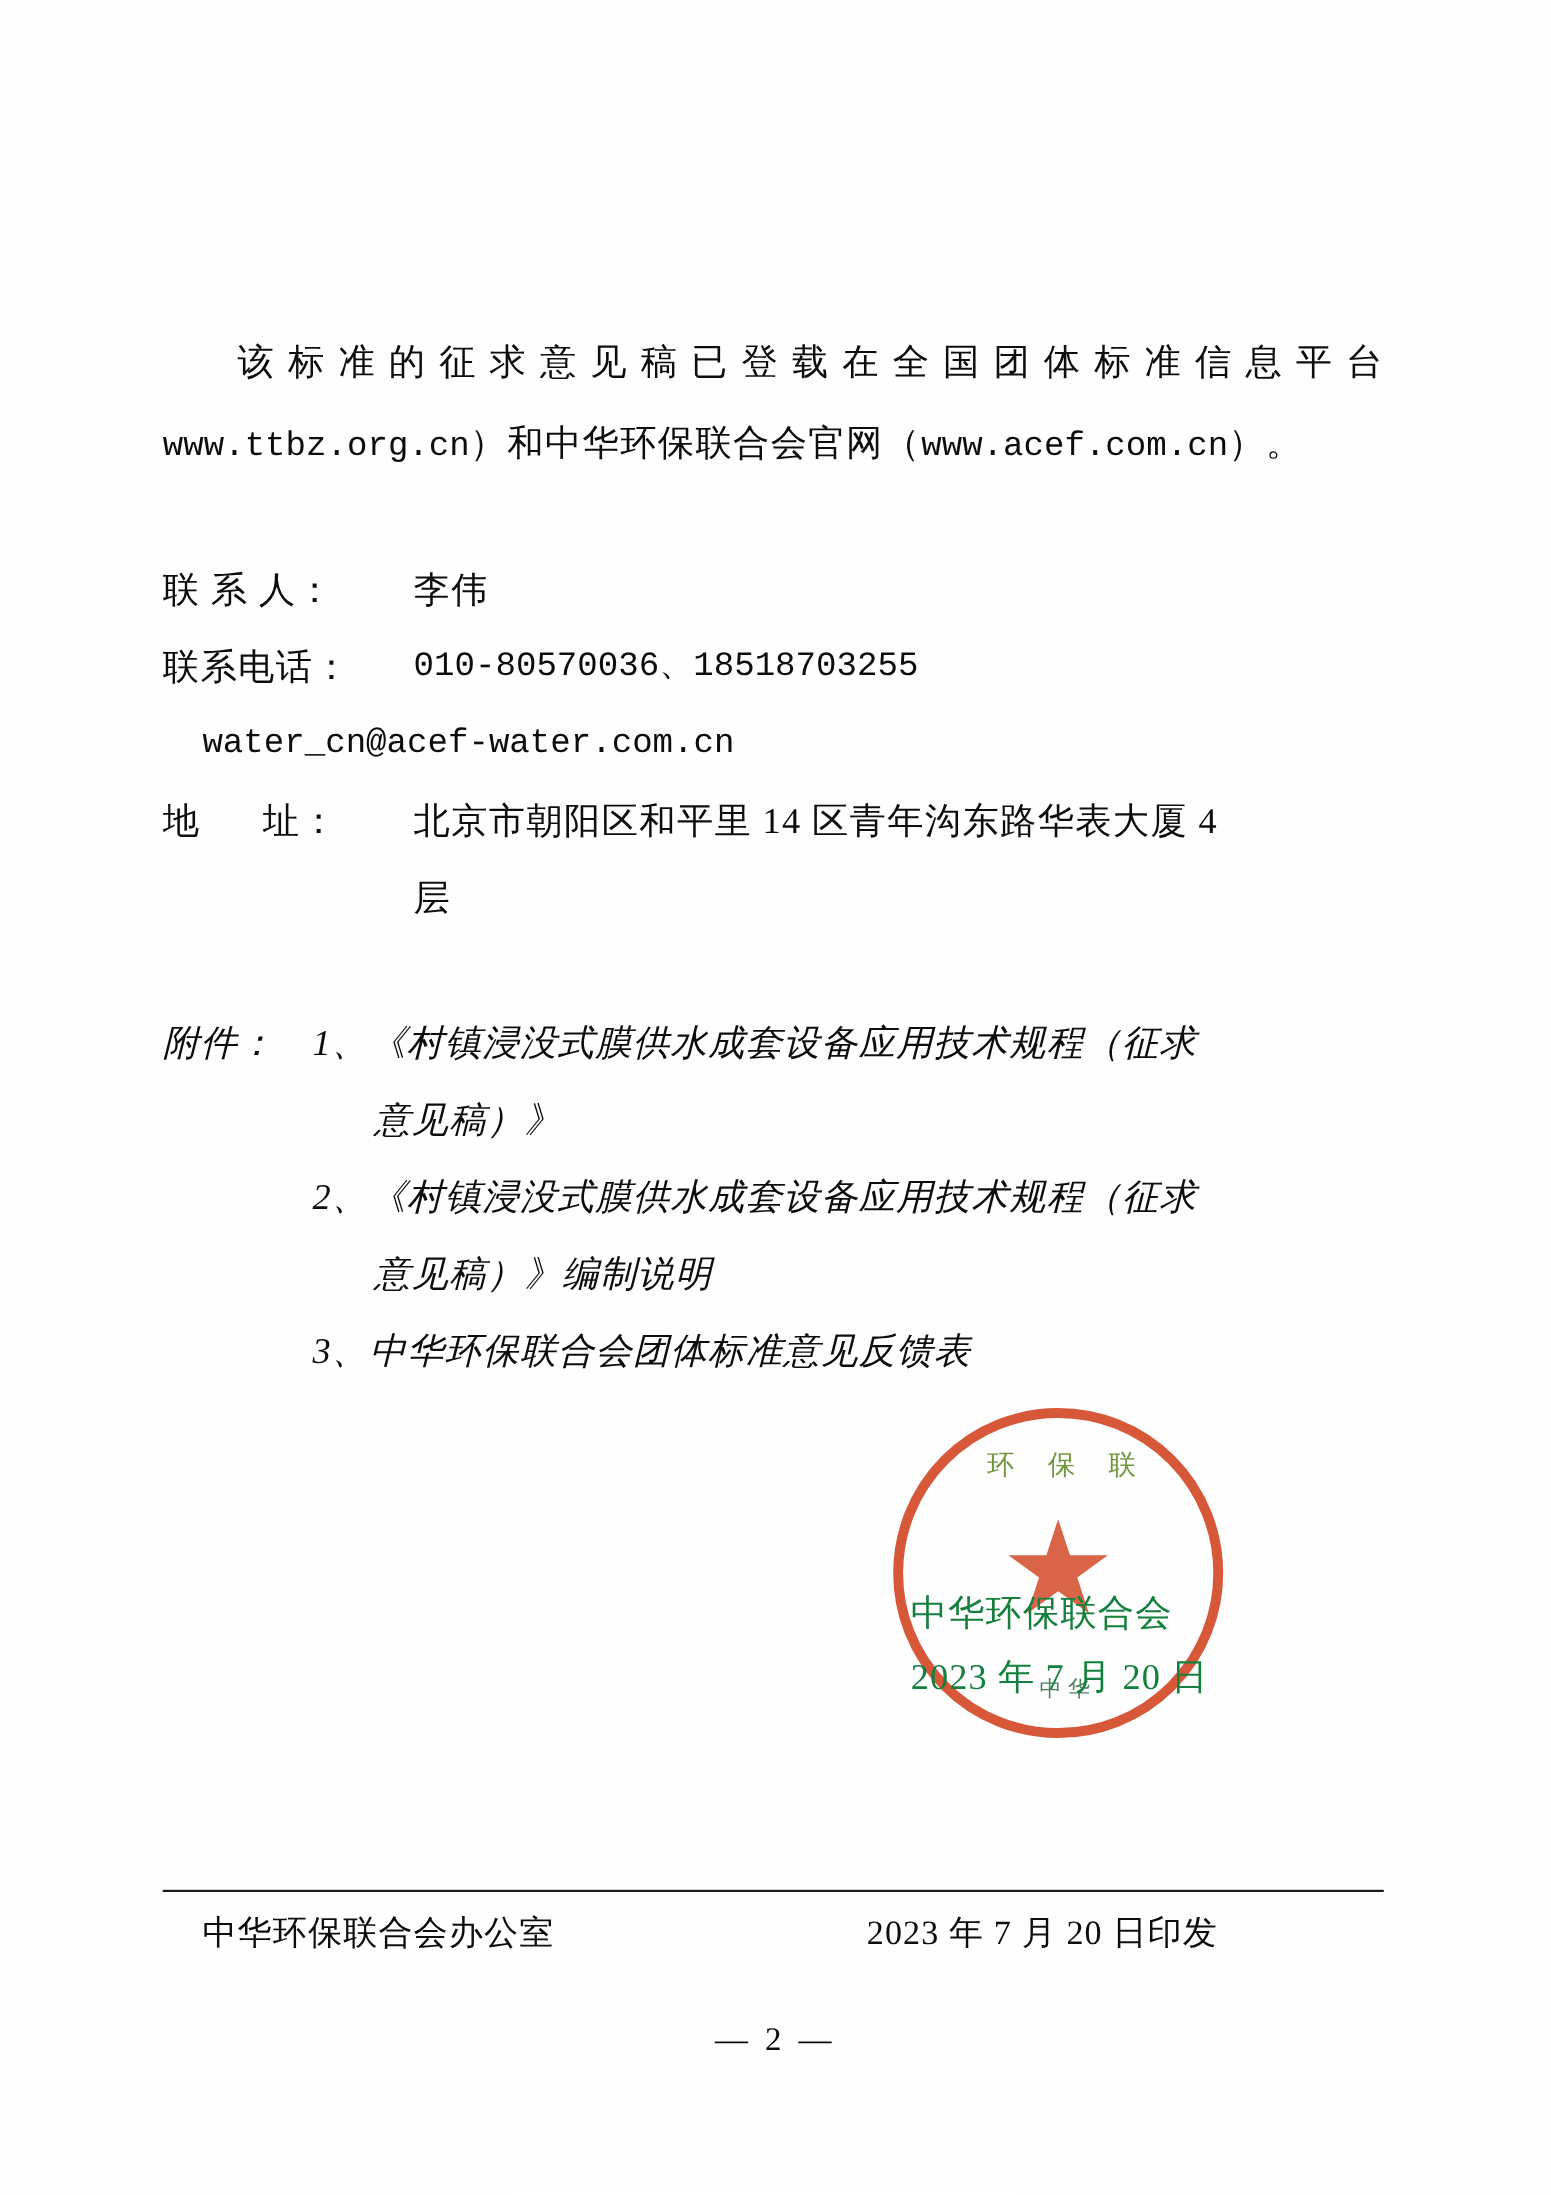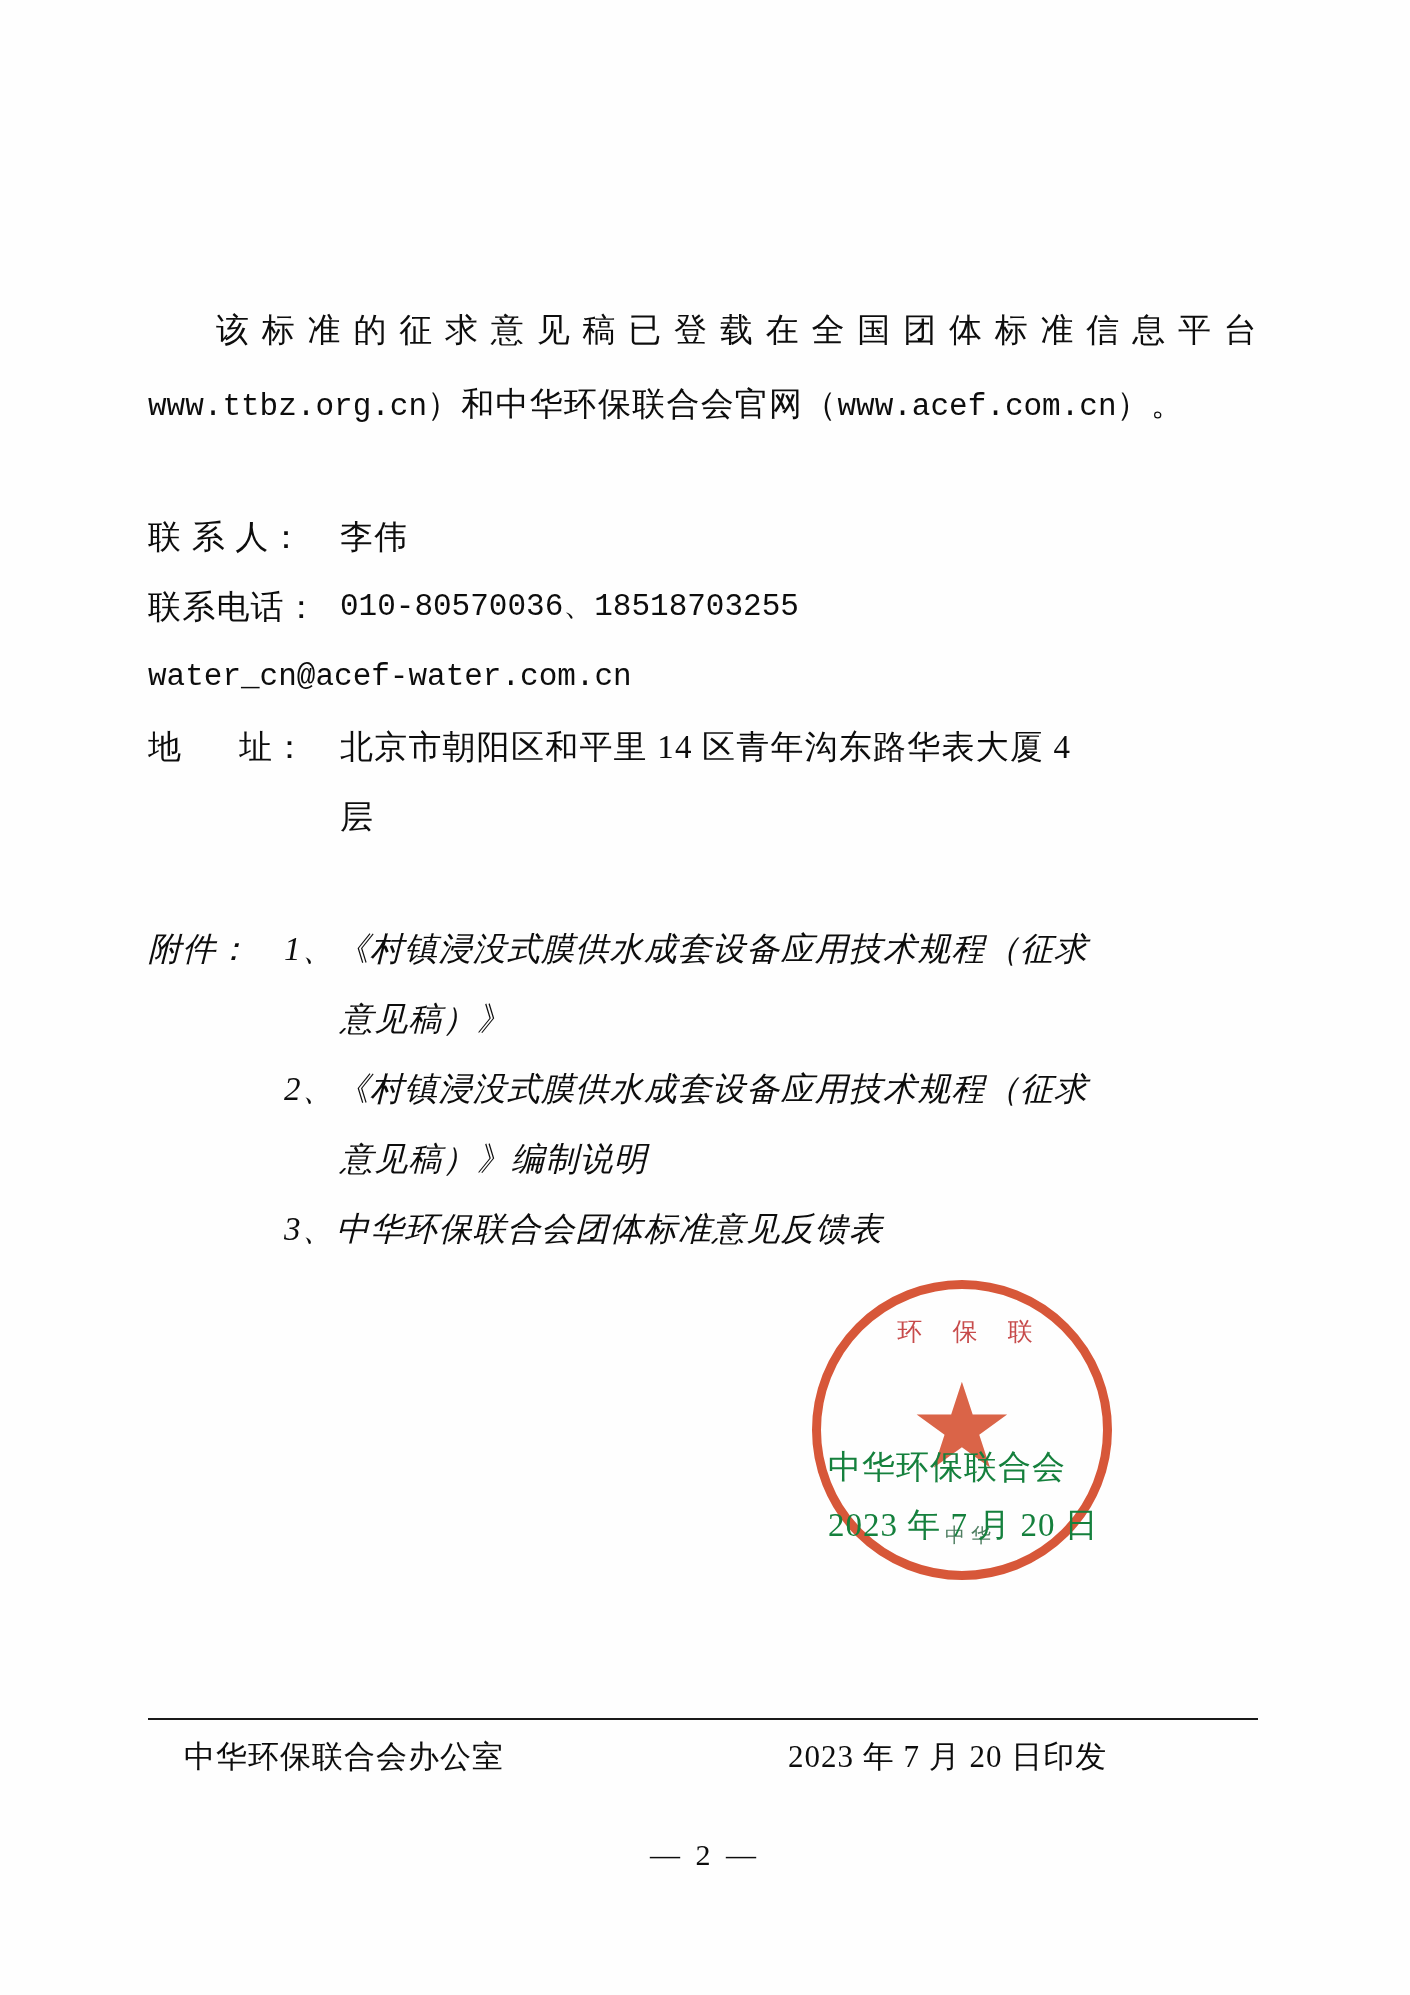--- a/index.html
+++ b/index.html
@@ -51,20 +51,21 @@
     line-height: 70px;
     letter-spacing: 1.2px;
   }
   .clabel {
     width: 192px;
     flex: 0 0 192px;
     white-space: pre;
   }
   .cvalue {
     flex: 1 1 auto;
+    margin-left: 36px;
   }
   .cvalue .wrap2 {
     display: block;
     padding-left: 0px;
   }
   .block-attach {
     margin-top: 62px;
   }
   .arow {
     display: flex;
@@ -117,21 +118,21 @@
     line-height: 1;
     opacity: 0.92;
   }
   .seal-text-top {
     position: absolute;
     left: 0;
     top: 26px;
     width: 300px;
     text-align: center;
     font-size: 25px;
-    color: #b91c1c;
+    color: #4d7c0f;
     letter-spacing: 12px;
     opacity: 0.9;
   }
   .seal-text-bot {
     position: absolute;
     left: 0;
     bottom: 22px;
     width: 300px;
     text-align: center;
     font-size: 20px;

